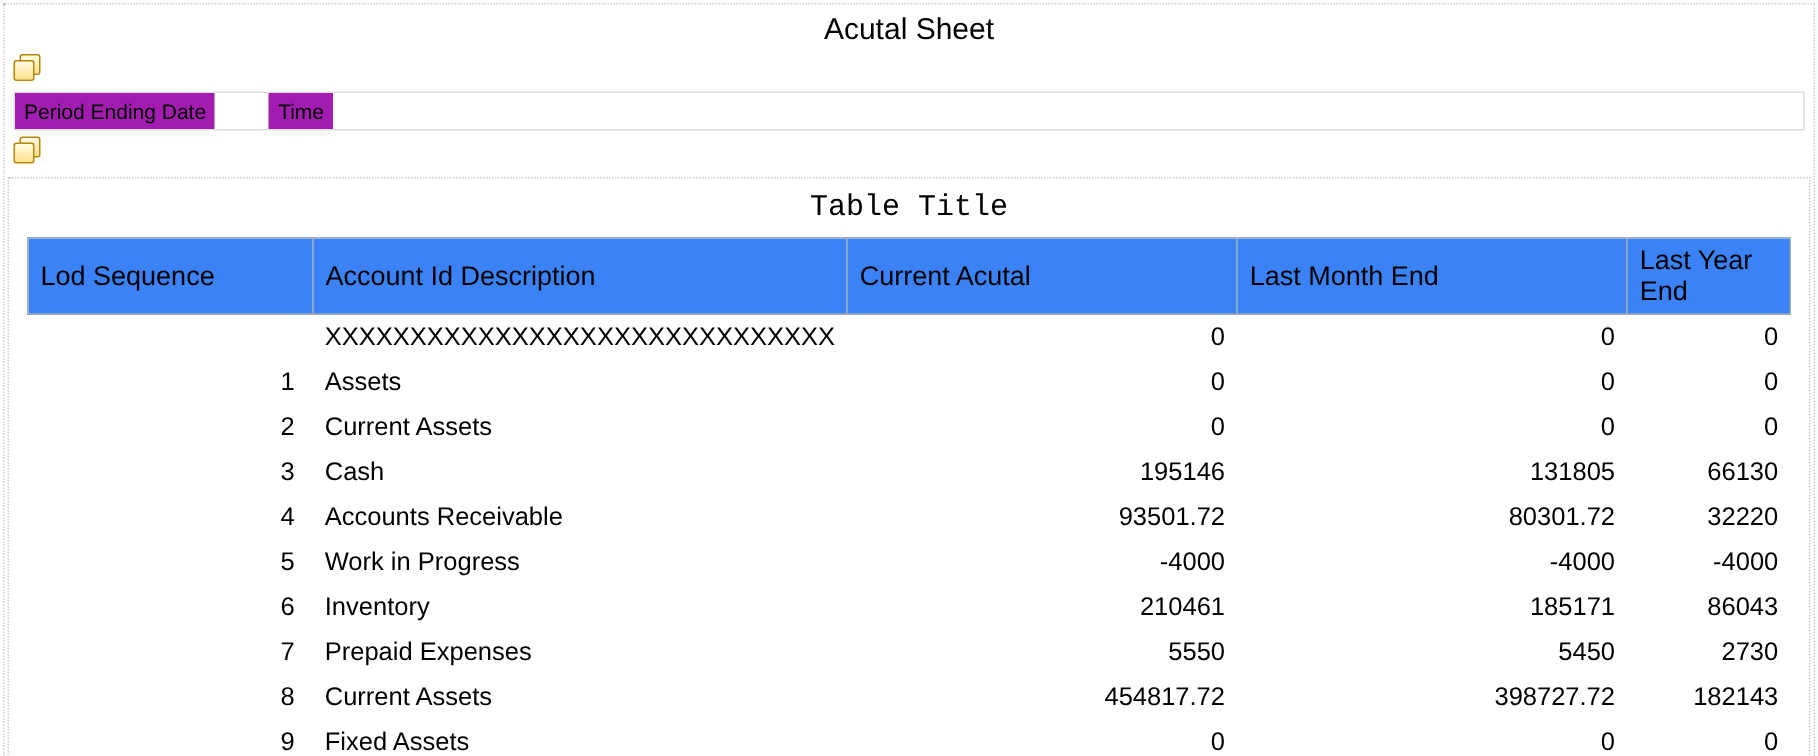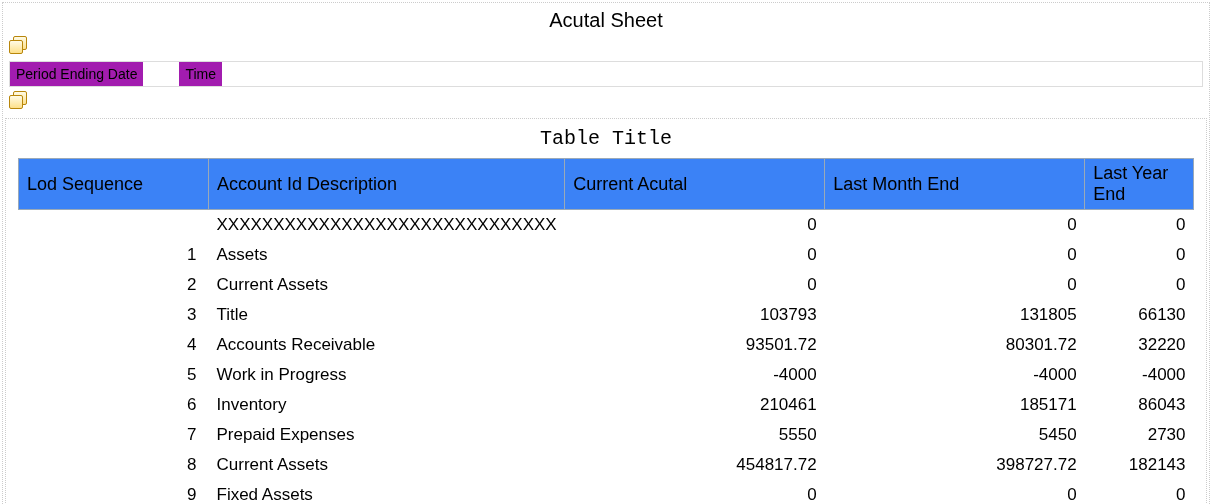--- a/index.html
+++ b/index.html
@@ -149,22 +149,22 @@
           </tr>
           <tr>
             <td class="lod">2</td>
             <td>Current Assets</td>
             <td class="num">0</td>
             <td class="num">0</td>
             <td class="num">0</td>
           </tr>
           <tr>
             <td class="lod">3</td>
-            <td>Title</td>
-            <td class="num">103793</td>
+            <td>Cash</td>
+            <td class="num">195146</td>
             <td class="num">131805</td>
             <td class="num">66130</td>
           </tr>
           <tr>
             <td class="lod">4</td>
             <td>Accounts Receivable</td>
             <td class="num">93501.72</td>
             <td class="num">80301.72</td>
             <td class="num">32220</td>
           </tr>

